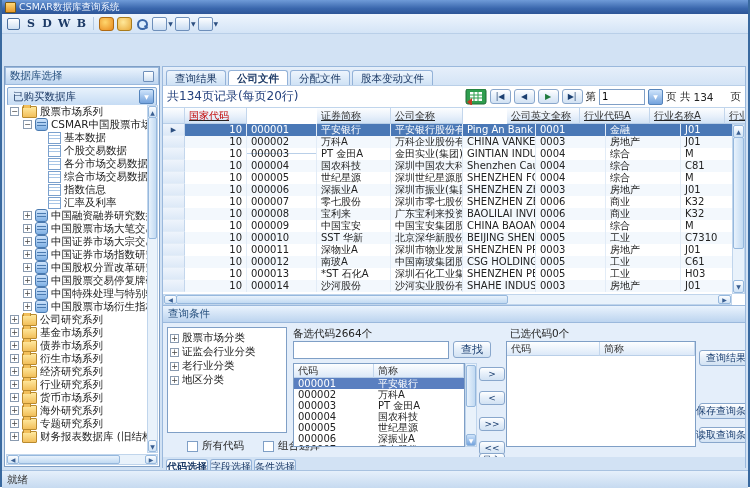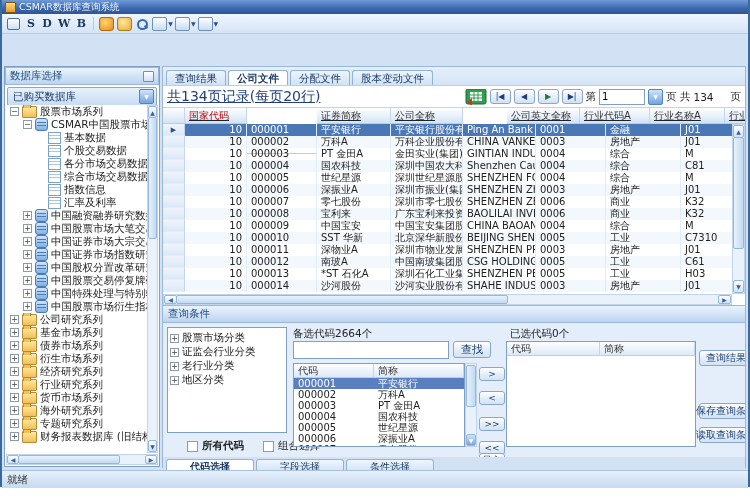--- a/index.html
+++ b/index.html
@@ -65,21 +65,21 @@
   .ticon-table{width:11px;height:10px;background:#fff;border:1px solid #7aa0cd;flex:none;margin-right:3px;position:relative;}
   .ticon-table:before{content:"";position:absolute;left:0;top:2px;right:0;height:1px;background:#a9c6e6;box-shadow:0 3px 0 #a9c6e6;}
   
   #rightpane{position:absolute;left:160px;top:66px;right:2px;height:402px;background:#fff;border:1px solid #9ab8dc;box-sizing:border-box;}
   .rtabs{height:18px;background:linear-gradient(#e6effa,#d4e4f6);display:flex;align-items:flex-end;padding-left:3px;gap:2px;
          border-bottom:1px solid #b9cfe8;}
   .rtab{background:linear-gradient(#eef5fd,#cfe2f5);border:1px solid #93b2d8;border-bottom:none;border-radius:3px 3px 0 0;
         padding:0 8px;line-height:14px;font-size:10.5px;color:#1c3a66;}
   .rtab.active{background:#fff;font-weight:bold;}
   .recbar{height:21px;display:flex;align-items:center;padding:0 4px;background:#fff;}
-  .reclink{color:#23407c;text-decoration:underline;font-size:14px;}
+  .reclink{color:#23407c;font-size:12px;}
   .pager{margin-left:auto;display:flex;align-items:center;gap:3px;font-size:10.5px;color:#222;}
   .navbtn{width:21px;height:15px;font-size:8px;}
   .pageinput{width:40px;height:14px;border:1px solid #7f9fc6;font-size:10px;padding:0 2px;font-family:inherit;}
   .spin{width:13px;height:14px;background:linear-gradient(#cfe4fb,#74a3dd);border:1px solid #5584bb;border-radius:2px;color:#fff;
         font-size:6px;display:flex;align-items:center;justify-content:center;}
   
   #grid{position:relative;height:197px;border-top:1px solid #c0d5ec;overflow:hidden;background:#fff;}
   .ghead{display:flex;height:16px;text-decoration:underline;}
   .gh{background:linear-gradient(#fdfeff,#e6effa 60%,#d2e3f5);border-right:1px solid #c3d6ec;border-bottom:1px solid #b9cfe8;
       box-sizing:border-box;padding:0 4px;line-height:15px;font-size:10px;color:#333;white-space:nowrap;overflow:hidden;flex:none;}
@@ -102,21 +102,21 @@
   .lsthead{display:flex;height:14px;}
   .lh{background:linear-gradient(#fdfeff,#dce9f8);border-right:1px solid #c3d6ec;border-bottom:1px solid #b9cfe8;
       box-sizing:border-box;padding:0 4px;line-height:13px;font-size:10px;color:#333;flex:none;white-space:nowrap;overflow:hidden;}
   .lrow{display:flex;height:11px;}
   .lc{box-sizing:border-box;padding:0 4px;line-height:11px;font-size:10px;white-space:nowrap;overflow:hidden;flex:none;}
   .lrow.sel{background:#5a7fc0;color:#fff;}
   .xferbtn{position:absolute;width:26px;height:14px;font-size:9px;}
   .actbtn{position:absolute;width:54px;height:16px;font-size:10px;white-space:nowrap;}
   .btabs{height:16px;display:flex;align-items:flex-end;gap:2px;padding-left:3px;background:#d2e2f4;}
   .btab{background:linear-gradient(#eef5fd,#cfe2f5);border:1px solid #93b2d8;border-bottom:none;border-radius:3px 3px 0 0;
-        padding:0 23px;line-height:13px;font-size:10px;color:#1c3a66;}
+        padding:0 0;line-height:13px;font-size:10px;color:#1c3a66;}
   .btab.active{background:#fff;font-weight:bold;}
   .statusbar{position:absolute;left:0;right:0;top:470px;height:17px;background:linear-gradient(#e6f0fb,#c6daf0);
              border-top:1px solid #a8c2e0;display:flex;align-items:center;padding:0 5px;font-size:10.5px;color:#333;}
 </style>
 </head>
 <body>
 
 <div id="app">
 
   <div class="titlebar">
@@ -551,21 +551,21 @@
           </div>
           <div class="trow">
             <span class="texp">+</span>
             <span>老行业分类</span>
           </div>
           <div class="trow">
             <span class="texp">+</span>
             <span>地区分类</span>
           </div>
         </div>
-      <div class="cbrow" style="left:24px;top:116px;font-weight:bold;">
+      <div class="cbrow" style="left:24px;top:116px;">
         <span class="cbx"></span>
         <span>所有代码</span>
       </div>
       <div class="cbrow" style="left:100px;top:116px;">
         <span class="cbx"></span>
         <span>组合选择</span>
       </div>
 
       <div style="position:absolute;left:130px;top:4px;font-size:10.5px;">备选代码2664个</div>
       <input style="position: absolute; left: 130px; top: 18px; width: 150px; height: 14px; border: 1px solid rgb(127, 159, 198); font-family: inherit; font-size: 10px;">

